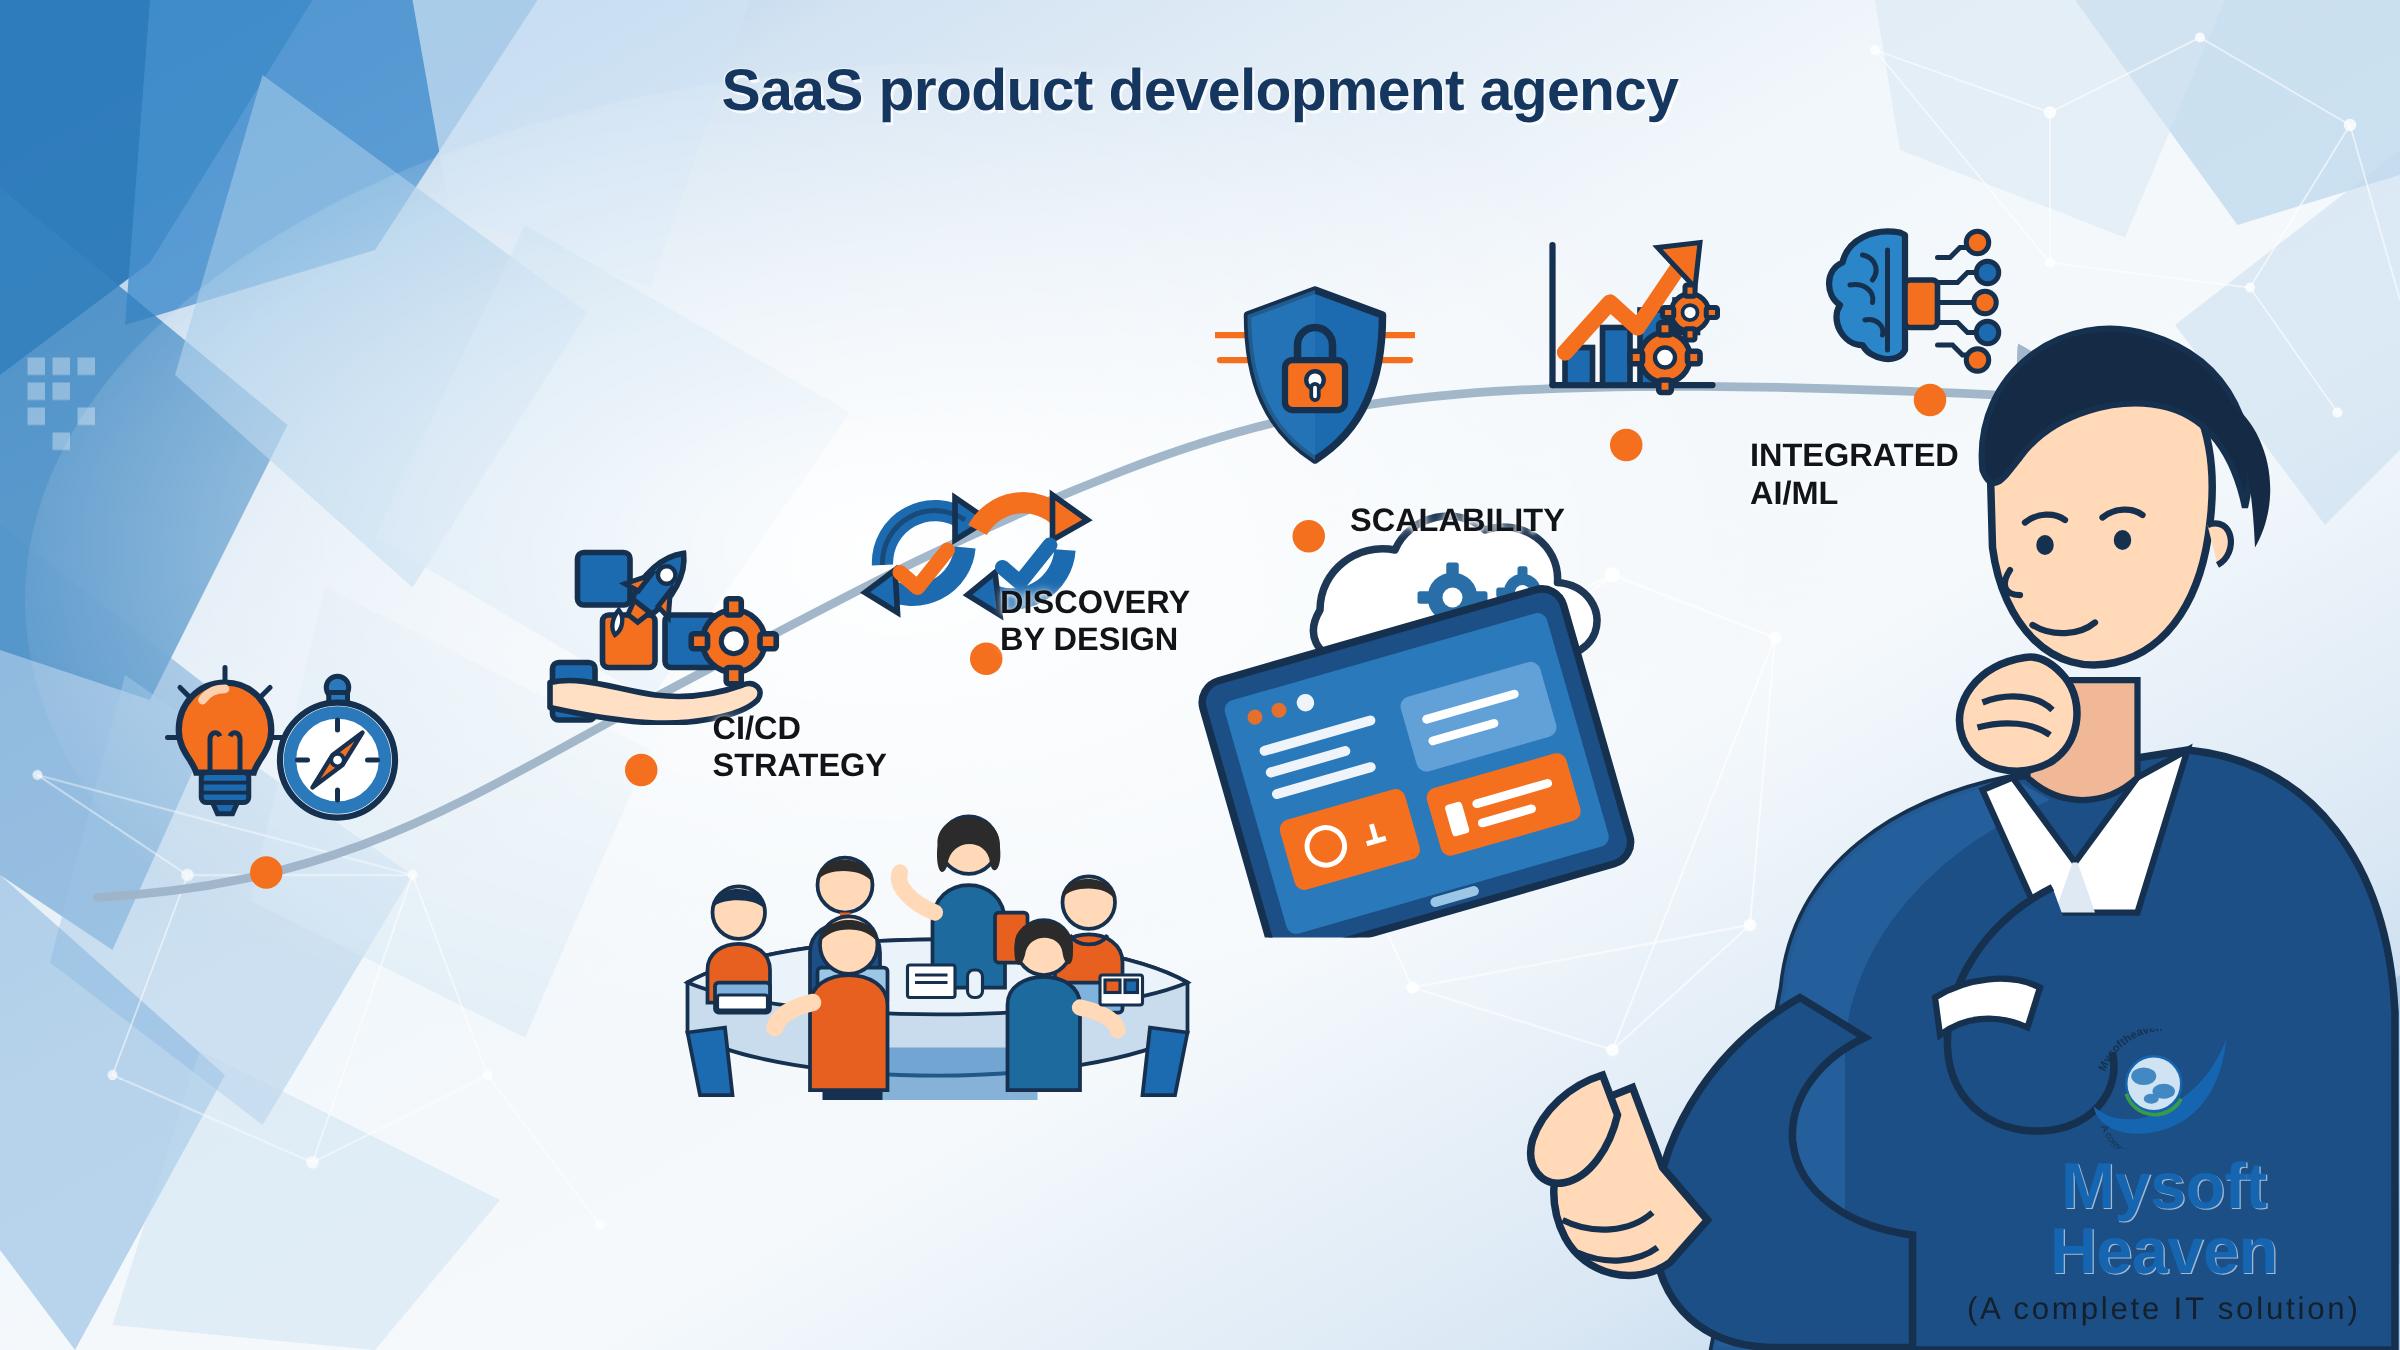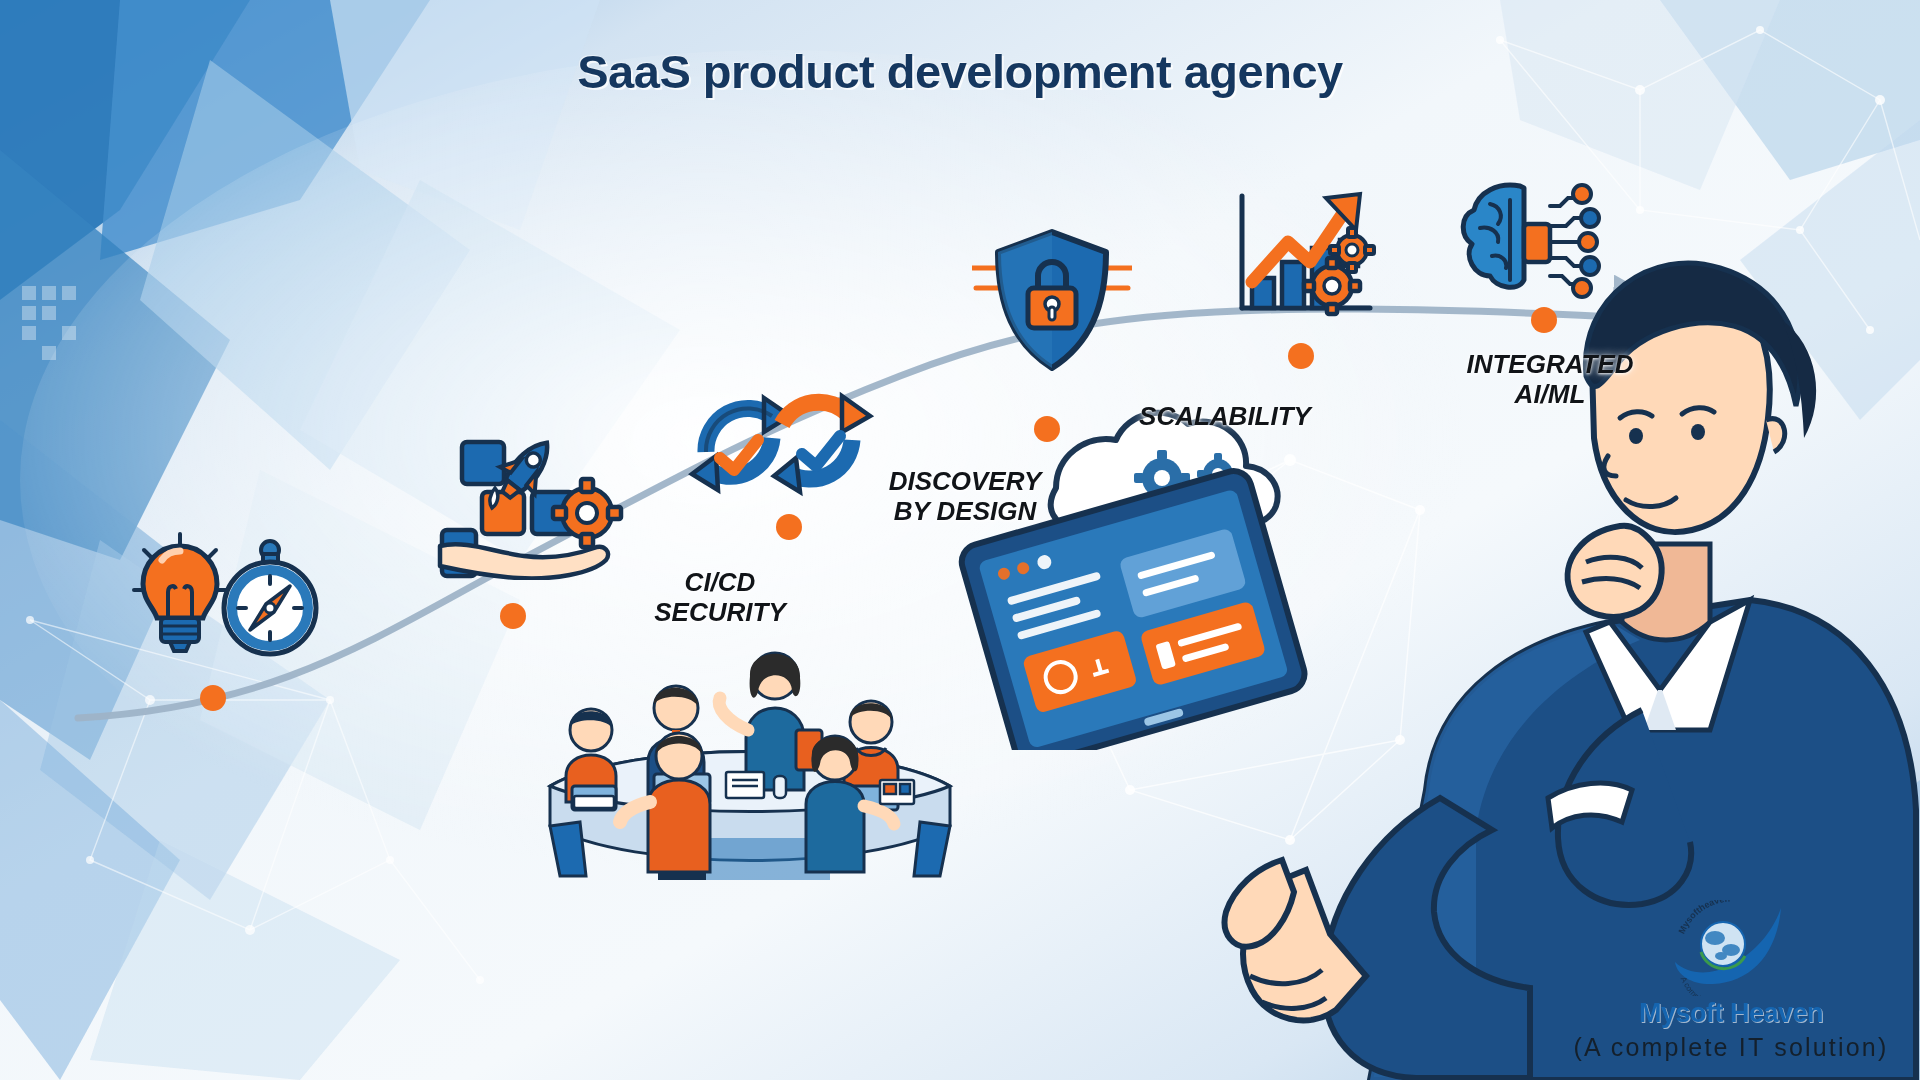--- a/index.html
+++ b/index.html
@@ -19,32 +19,31 @@
     font-size:47px;font-weight:bold;letter-spacing:-0.5px;
     color:#15375f;
     text-shadow:2px 2px 0 rgba(255,255,255,.75), -1px -1px 0 rgba(255,255,255,.5);
     z-index:40;
   }
 
   
   .step-label{
     position:absolute;z-index:38;
     font-size:26px;font-weight:bold;line-height:1.15;
-    color:#111418;text-align:center;
+    color:#111418;
     text-shadow:0 1px 3px rgba(255,255,255,.95),0 0 8px rgba(255,255,255,.8);
     white-space:pre-line;
-    font-style:italic;
   }
 
   
   .step-icon{position:absolute;z-index:37;}
 
   
   #logo{position:absolute;right:24px;bottom:18px;z-index:60;text-align:center;width:330px;}
-  #logo-name{font-size:27px;font-weight:bold;color:#1565b0;line-height:1;letter-spacing:-.5px;
+  #logo-name{font-size:52px;font-weight:bold;color:#1565b0;line-height:1;letter-spacing:-.5px;
     text-shadow:1px 1px 0 rgba(255,255,255,.6);}
   #logo-tag{font-size:25px;color:#14202c;letter-spacing:2.2px;margin-top:6px;}
   #logo-mark{margin:0 auto 4px;width:132px;height:96px;position:relative;}
 </style>
 </head>
 <body>
 
 <div id="stage">
 
   <svg class="svgfull" viewBox="0 0 1920 1080" preserveAspectRatio="none">
@@ -336,21 +335,21 @@
         <circle cx="134" cy="24" r="9" fill="#f4701f"></circle>
         <circle cx="142" cy="48" r="9" fill="#1c6ab0"></circle>
         <circle cx="140" cy="72" r="9" fill="#f4701f"></circle>
         <circle cx="142" cy="96" r="9" fill="#1c6ab0"></circle>
         <circle cx="134" cy="118" r="9" fill="#f4701f"></circle>
       </g>
     </svg>
   </div>
 
   <div class="step-label" style="left:570px;top:568px;width:300px;">CI/CD
-SECURITY</div>
+STRATEGY</div>
   <div class="step-label" style="left:800px;top:467px;width:330px;">DISCOVERY
 BY DESIGN</div>
   <div class="step-label" style="left:1080px;top:402px;width:290px;">SCALABILITY</div>
   <div class="step-label" style="left:1400px;top:350px;width:300px;">INTEGRATED
 AI/ML</div>
 
   <svg style="position:absolute;left:520px;top:590px;width:460px;height:290px;z-index:30;" viewBox="0 0 460 290">
 
     <path d="M30,196 C110,150 350,150 430,196 L430,236 C350,282 110,282 30,236 Z" fill="#c9dcee" stroke="#16314f" stroke-width="3"></path>
     <path d="M30,196 C110,150 350,150 430,196 C350,230 110,230 30,196 Z" fill="#eaf2fa" stroke="#16314f" stroke-width="3"></path>

